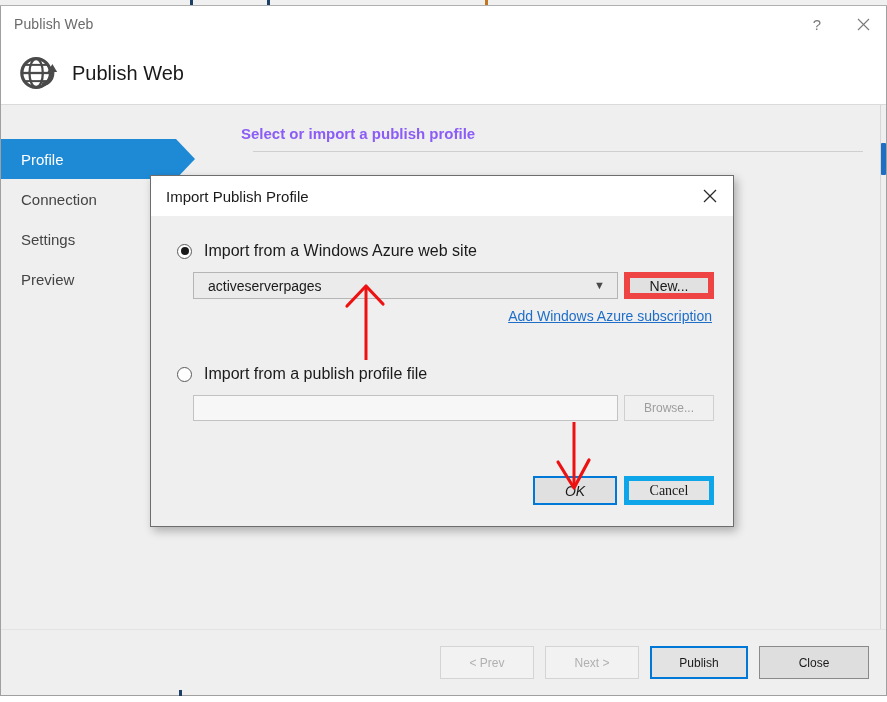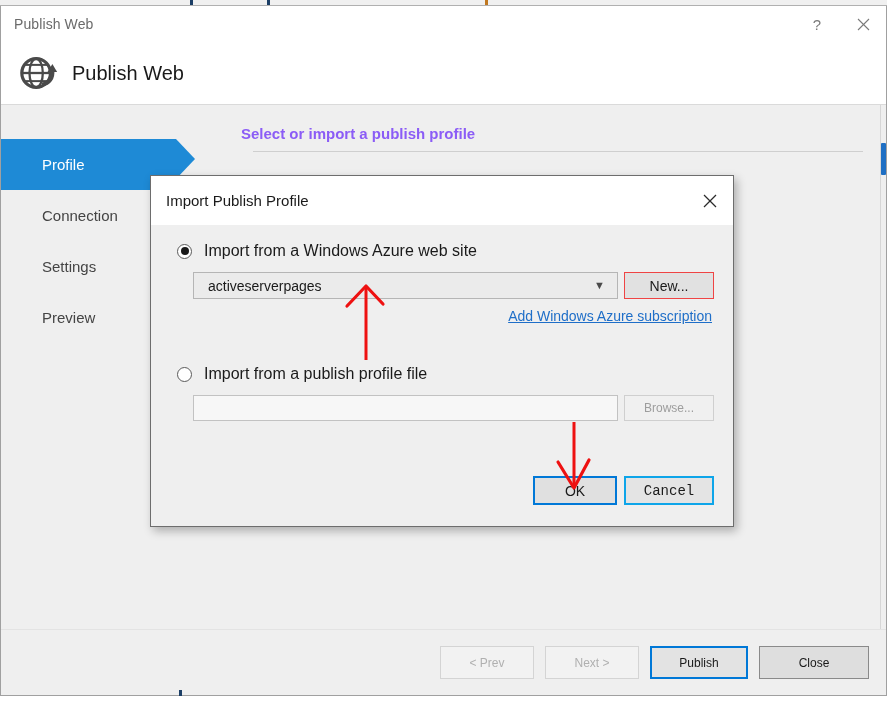--- a/index.html
+++ b/index.html
@@ -106,27 +106,27 @@
     overflow: hidden;
   }
 
   
   #sidebar {
     position: absolute;
     left: 0; top: 34px;
     width: 205px;
   }
   .nav-item {
-    height: 51px;
+    height: 40px;
     display: flex;
     align-items: center;
     position: relative;
     font-size: 15px;
     color: #444444;
-    padding-left: 41px;
+    padding-left: 20px;
     box-sizing: border-box;
   }
   .nav-item.active {
     background: #1e8ad6;
     color: #ffffff;
     width: 175px;
   }
   .nav-item.active .nav-arrow {
     position: absolute;
     left: 175px;
@@ -238,21 +238,21 @@
     top: 175px;
     width: 584px;
     height: 352px;
     background: #efefef;
     border: 1px solid #6d6d6d;
     box-sizing: border-box;
     box-shadow: 3px 4px 9px rgba(0,0,0,.28);
     pointer-events: auto;
   }
   #dialog-title-bar {
-    height: 49px;
+    height: 40px;
     background: #ffffff;
     display: flex;
     align-items: center;
     position: relative;
   }
   #dialog-title {
     margin-left: 15px;
     font-size: 15px;
     color: #1a1a1a;
   }
@@ -318,21 +318,21 @@
     line-height: 1;
     margin-right: 4px;
   }
   #new-button {
     position: absolute;
     left: 473px;
     top: 96px;
     width: 90px;
     height: 27px;
     background: #e1e1e1;
-    border: 1px solid #ef4444;
+    border: 6px solid #ef4444;
     box-sizing: border-box;
     font-size: 14px;
     color: #1a1a1a;
     display: flex;
     align-items: center;
     justify-content: center;
     font-family: "Liberation Sans", sans-serif;
     padding: 0;
   }
   #azure-sub-link {
@@ -384,36 +384,37 @@
     background: #e0e0e0;
     border: 2px solid #0078d7;
     box-sizing: border-box;
     font-size: 14px;
     color: #1a1a1a;
     display: flex;
     align-items: center;
     justify-content: center;
     font-family: "Liberation Sans", sans-serif;
     padding: 0;
+    font-style: italic;
   }
   #cancel-button {
     position: absolute;
     left: 473px;
     top: 300px;
     width: 90px;
     height: 29px;
     background: #e4e4e4;
-    border: 2px solid #0ea5e9;
-    box-sizing: border-box;
-    font-size: 14px;
-    color: #1a1a1a;
-    display: flex;
-    align-items: center;
-    justify-content: center;
-    font-family: Liberation Mono, monospace;
+    border: 5px solid #0ea5e9;
+    box-sizing: border-box;
+    font-size: 14px;
+    color: #1a1a1a;
+    display: flex;
+    align-items: center;
+    justify-content: center;
+    font-family: Liberation Serif, serif;
     padding: 0;
   }
 
   
   .annot-arrow {
     position: absolute;
     pointer-events: none;
   }
   #annot-up   { left: 338px; top: 282px; }
   #annot-down { left: 548px; top: 420px; }

